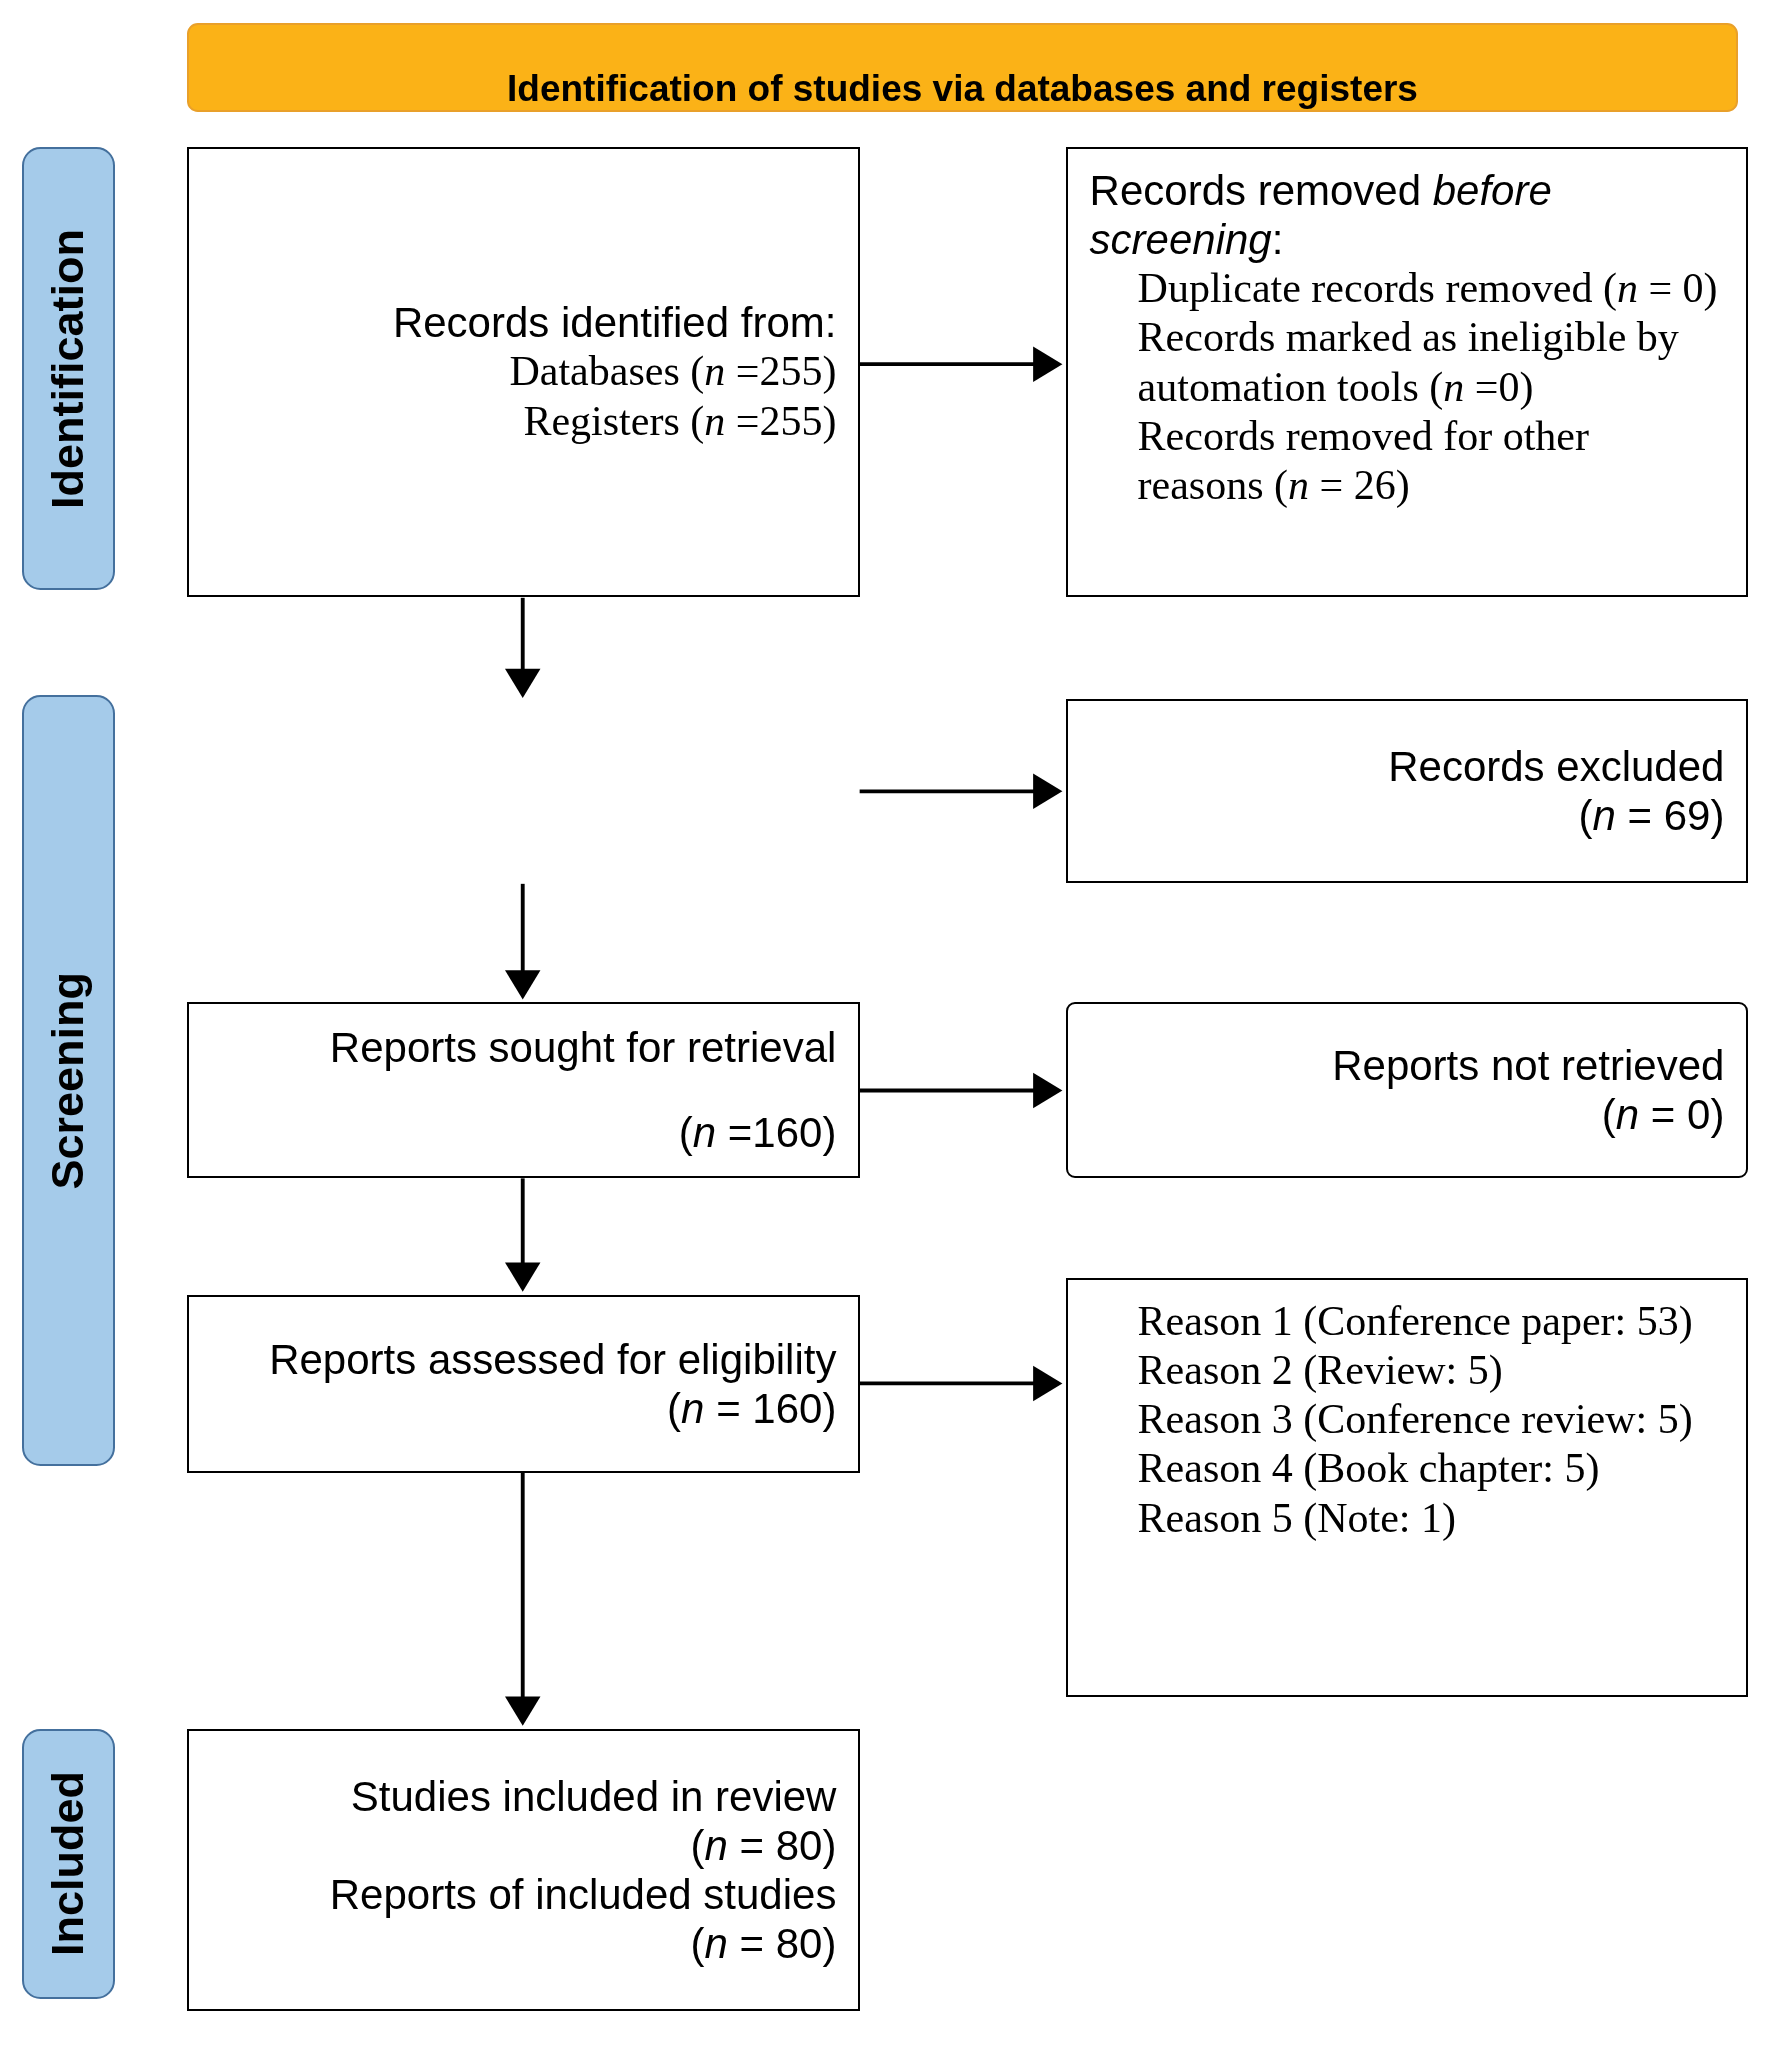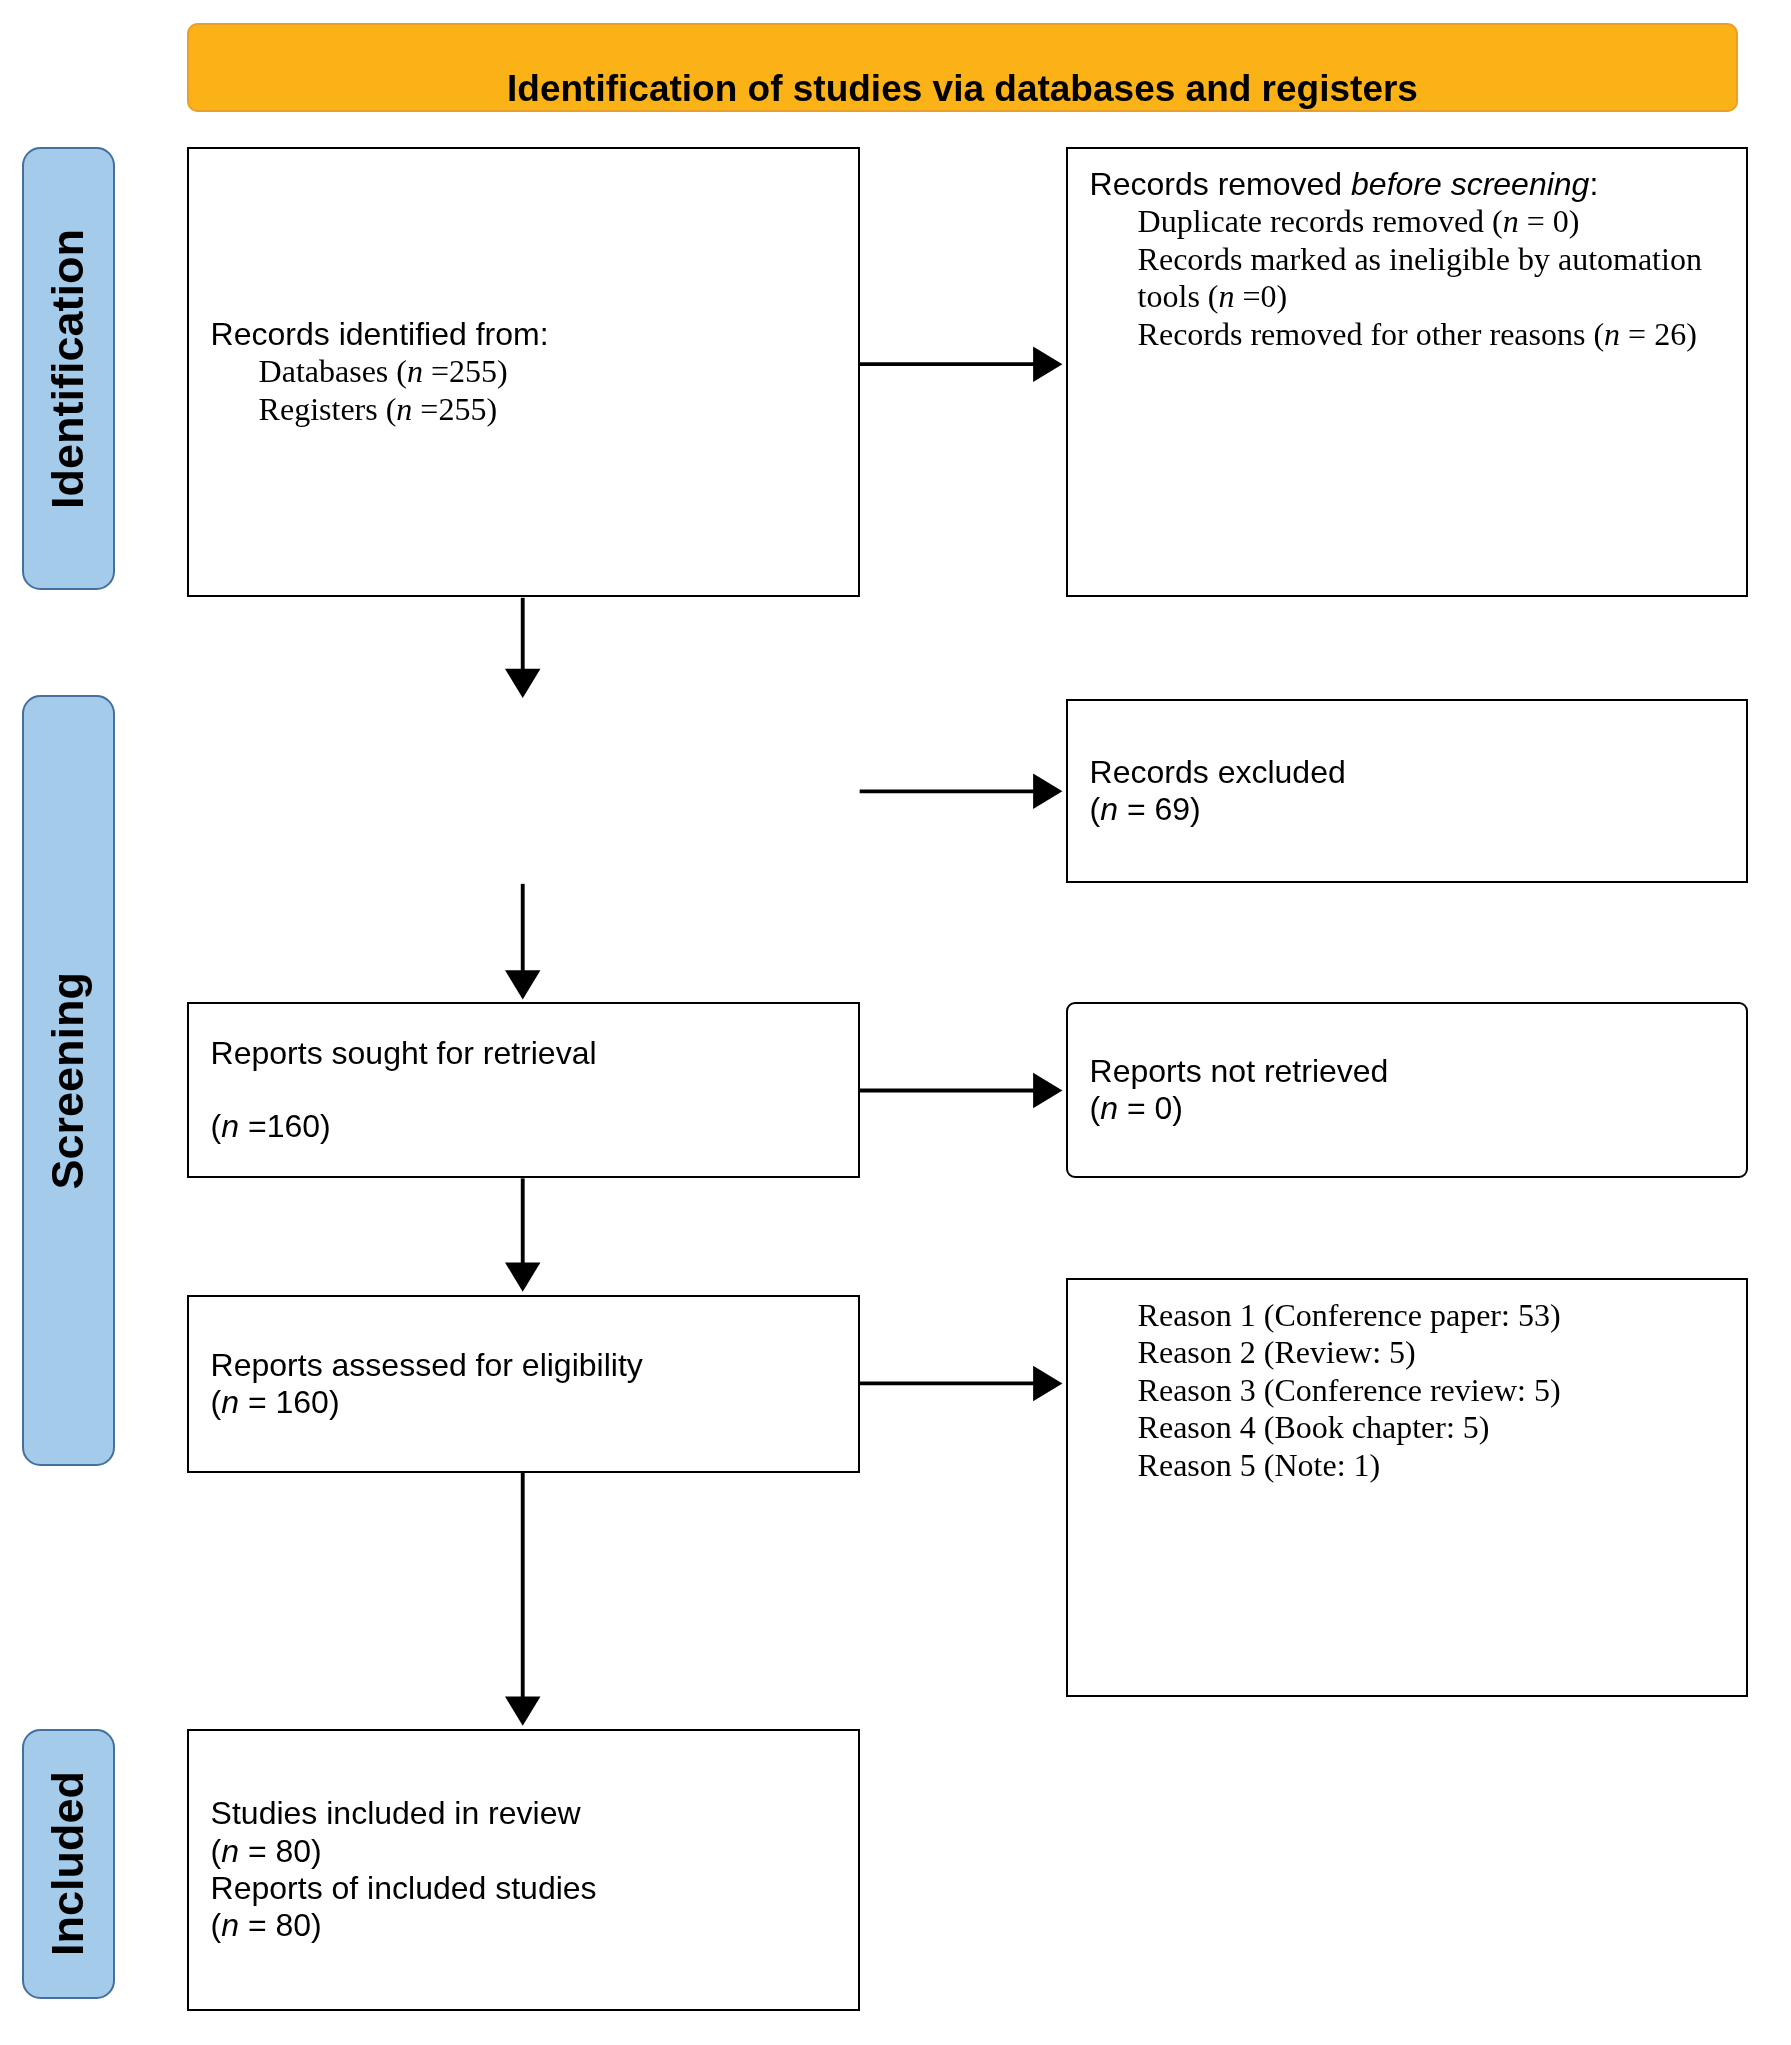--- a/index.html
+++ b/index.html
@@ -32,29 +32,29 @@
   .stage span {
     writing-mode: vertical-rl;
     transform: rotate(180deg);
     font-size: 45px; font-weight: bold;
     white-space: nowrap;
   }
   .box {
     position: absolute;
     background: #ffffff;
     border: 2.3px solid var(--box-border, #000000);
-    font-size: 32px;
+    font-size: 42px;
     line-height: 1.17;
     padding: 17px 21.6px;
     display: flex;
     flex-direction: column;
     justify-content: flex-start;
     overflow: hidden;
   }
-  .box.center { justify-content: center; }
+  .box.center { justify-content: center; align-items: flex-end; }
   .box .line.indent { padding-left: 48px; font-family: Liberation Serif, serif; }
   .it { font-style: italic; }
   svg.arrows {
     position: absolute;
     left: 0; top: 0;
     pointer-events: none;
   }
   svg.arrows line { stroke: var(--arrow, #000000); stroke-width: 5; }
   svg.arrows polygon { fill: var(--arrow, #000000); }
 </style>

